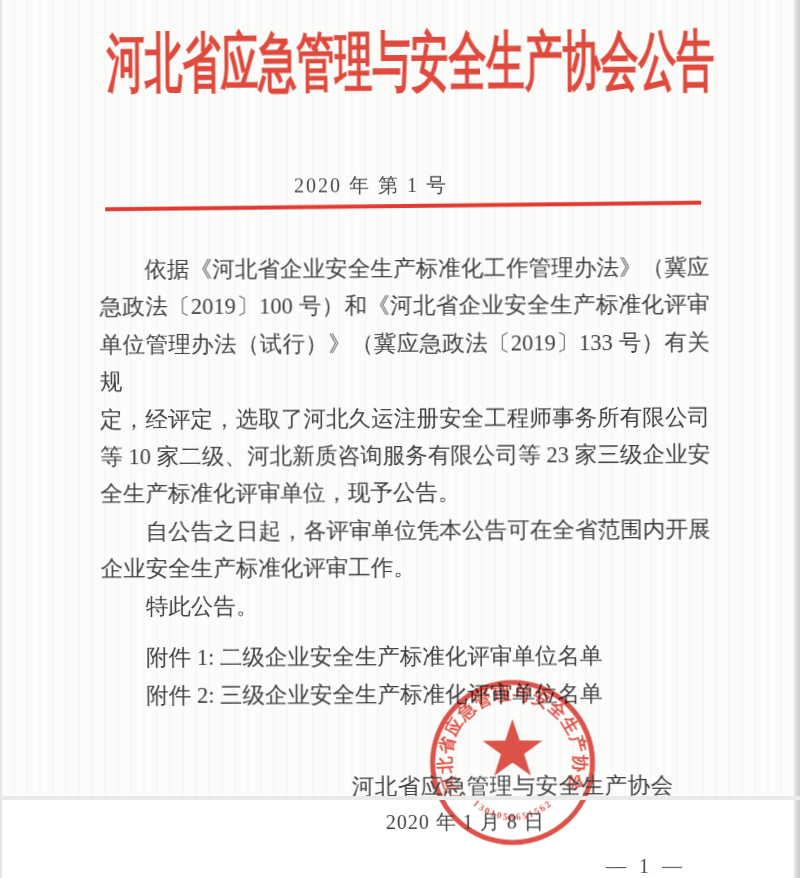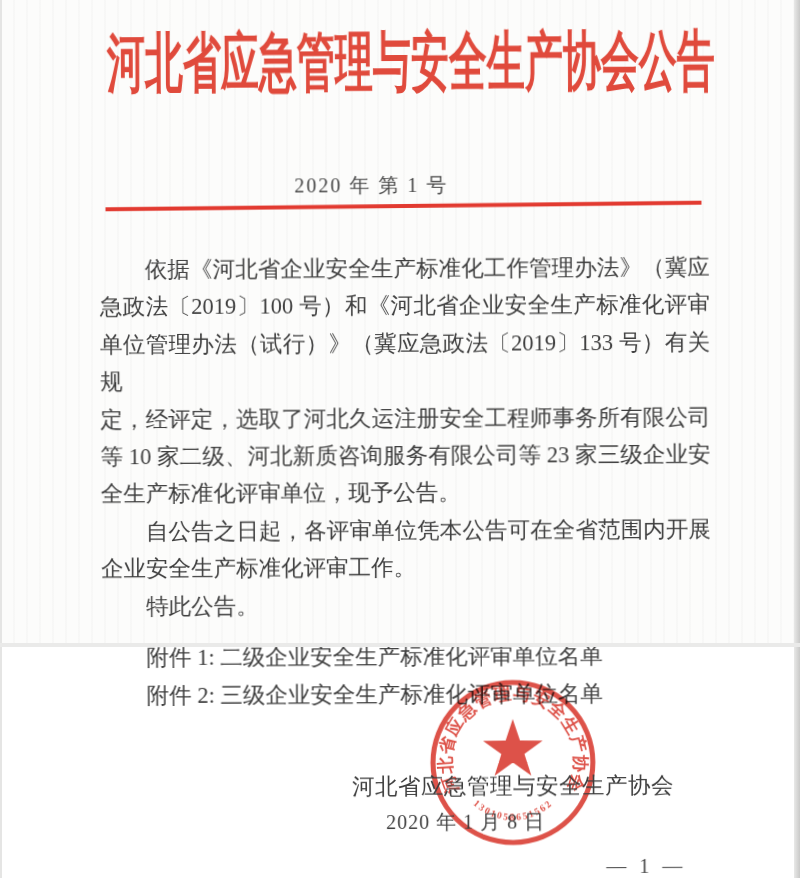--- a/index.html
+++ b/index.html
@@ -2,21 +2,21 @@
 <html><head>
 <meta charset="utf-8">
 <style>
   html,body{margin:0;padding:0;}
   body{
     width:800px;height:878px;overflow:hidden;
     font-family:"Liberation Serif","DejaVu Serif",serif;
     background:#fff;
   }
   .page{
-    position:relative;width:800px;height:647px;
+    position:relative;width:800px;height:800px;
     background-color:#fcfcfb;
     background-image:repeating-linear-gradient(90deg, rgba(110,110,110,0.03) 0 2px, rgba(0,0,0,0) 2px 13px);
   }
   .content{
     position:absolute;inset:0;
     transform:rotate(-0.25deg);
   }
   .doc-title{
     position:absolute;top:30px;left:0;width:100%;
     text-align:center;

